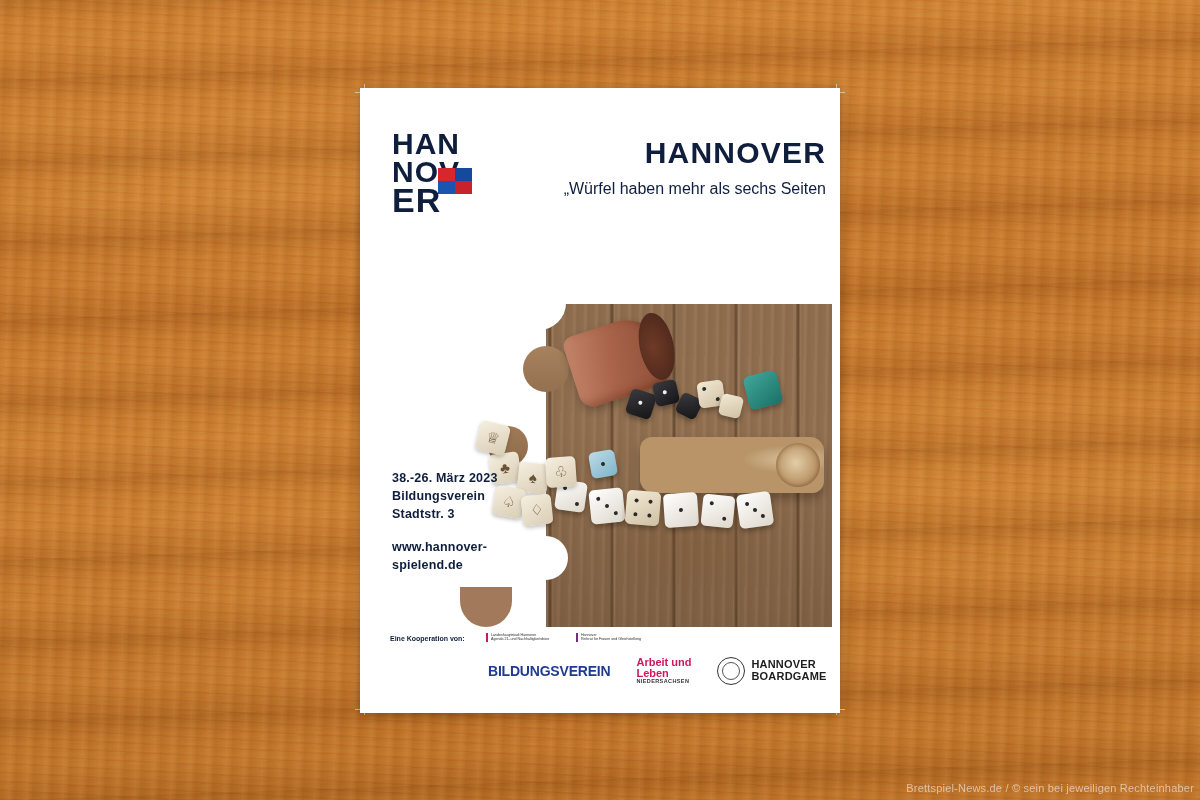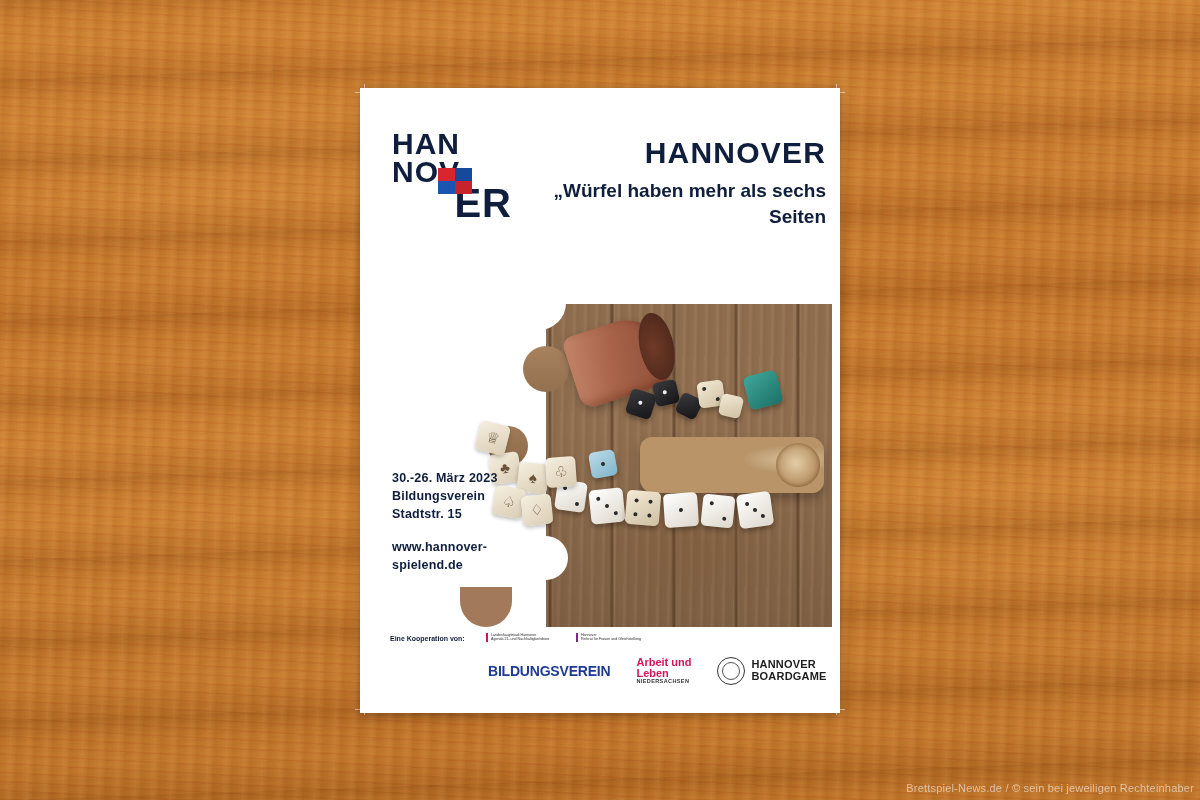--- a/index.html
+++ b/index.html
@@ -179,21 +179,21 @@
     position: absolute;
     left: 24px; top: 34px;
     width: 120px;
     color: #0f1e3c;
     font-weight: 700;
     line-height: 0.92;
     letter-spacing: 1px;
   }
   .logo .l1 { font-size: 30px; }
   .logo .l2 { font-size: 30px; }
-  .logo .l3 { font-size: 40px; position: relative; text-align: right; }
+  .logo .l3 { font-size: 34px; position: relative; }
   .logo-squares {
     position: absolute;
     left: 70px; top: 72px;
     width: 34px; height: 26px;
   }
   .sq { position: absolute; }
   .sq.red   { left: 0;  top: 0;  width: 17px; height: 13px; background: #d7262d; }
   .sq.blue1 { left: 17px; top: 0; width: 17px; height: 13px; background: #14499b; }
   .sq.blue2 { left: 0;  top: 13px; width: 17px; height: 13px; background: #1a56b0; }
   .sq.red2  { left: 17px; top: 13px; width: 17px; height: 13px; background: #c8232a; }
@@ -208,22 +208,22 @@
   }
   .title-line {
     font-size: 30px;
     font-weight: 700;
     letter-spacing: 1.2px;
     line-height: 1.28;
     white-space: nowrap;
   }
   .subtitle {
     margin-top: 6px;
-    font-size: 19px;
-    font-weight: 700;
+    font-size: 16px;
+    font-weight: 400;
     line-height: 1.34;
     color: #0f1e3c;
   }
 
   
   .dice-scene {
     position: absolute;
     left: 130px; top: 215px;
     width: 334px; height: 280px;
   }
@@ -488,23 +488,23 @@
 
       <div class="carve" style="left:-8px; top:142px; transform:rotate(-8deg);">♣</div>
       <div class="carve" style="left:20px; top:152px; transform:rotate(6deg);">♠</div>
       <div class="carve" style="left:48px; top:146px; transform:rotate(-4deg);">♧</div>
       <div class="carve" style="left:-4px; top:176px; transform:rotate(10deg);">♤</div>
       <div class="carve" style="left:24px; top:184px; transform:rotate(-6deg);">♢</div>
       <div class="carve" style="left:-20px; top:112px; transform:rotate(14deg);">♕</div>
     </div>
 
     <div class="info">
-      <div>30.-26. März 2023</div>
+      <div>38.-26. März 2023</div>
       <div>Bildungsverein</div>
-      <div>Stadtstr. 15</div>
+      <div>Stadtstr. 3</div>
       <div class="gap"></div>
       <div>www.hannover-</div>
       <div>spielend.de</div>
     </div>
 
     <div class="footer">
       <div class="coop-label">Eine Kooperation von:</div>
 
       <div class="partners">
         <div class="partner">

